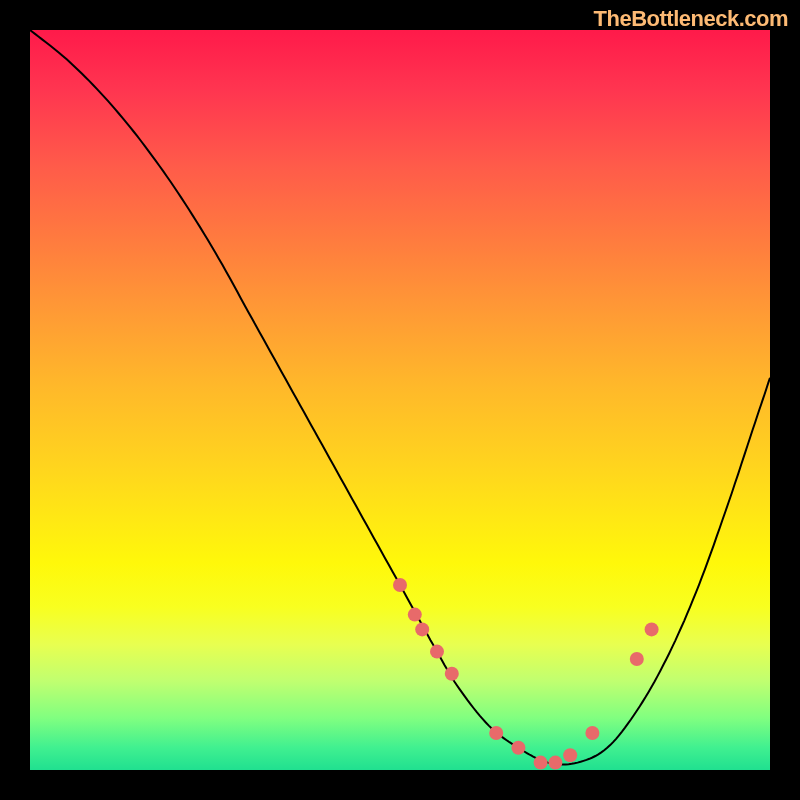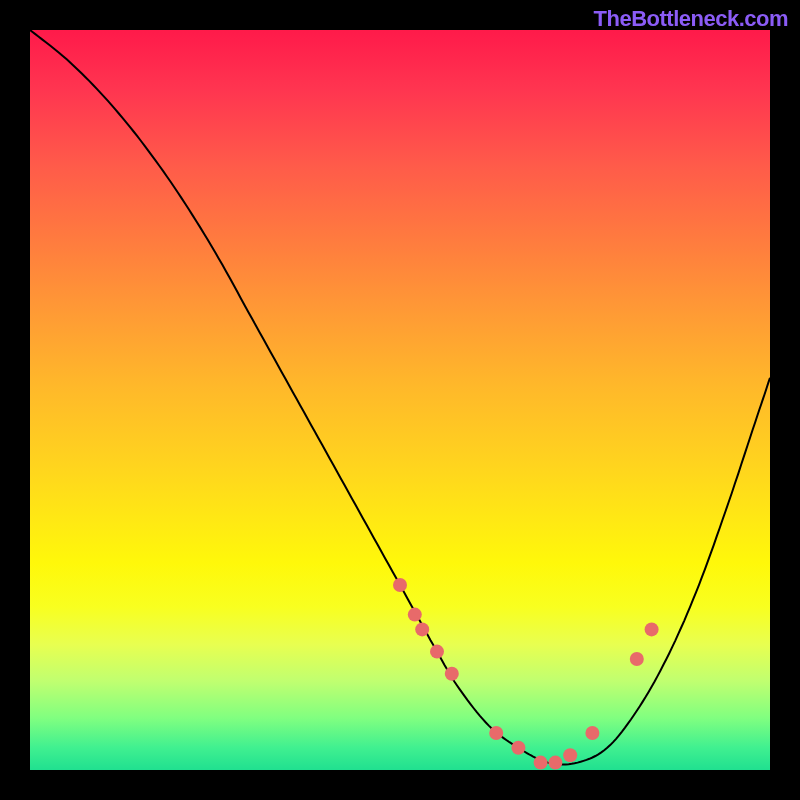--- a/index.html
+++ b/index.html
@@ -8,21 +8,21 @@
     height: 800px;
     background: #000;
     position: relative;
     font-family: Arial, sans-serif;
     overflow: hidden;
   }
   .watermark {
     position: absolute;
     top: 6px;
     right: 12px;
-    color: #8b5cf6;
+    color: #fdba74;
     font-size: 22px;
     font-weight: bold;
     z-index: 10;
     letter-spacing: -0.5px;
   }
   .plot-area {
     position: absolute;
     left: 30px;
     top: 30px;
     width: 740px;

